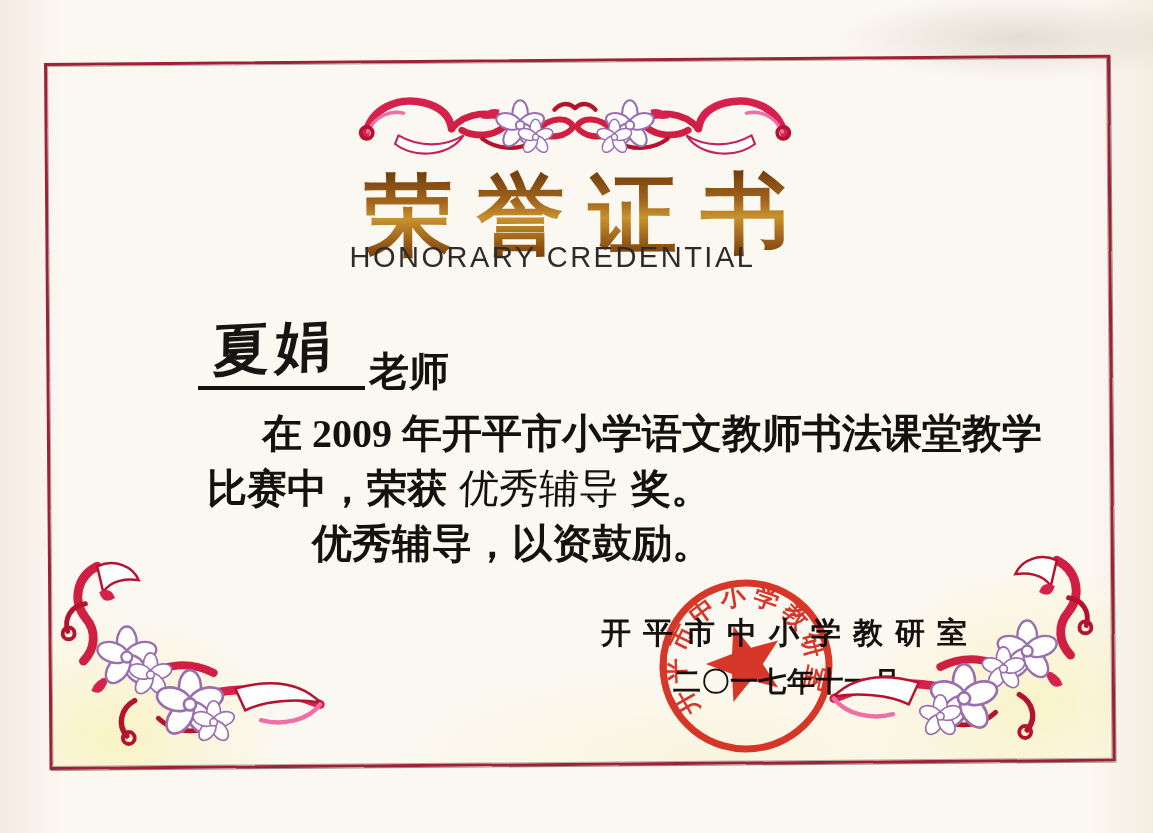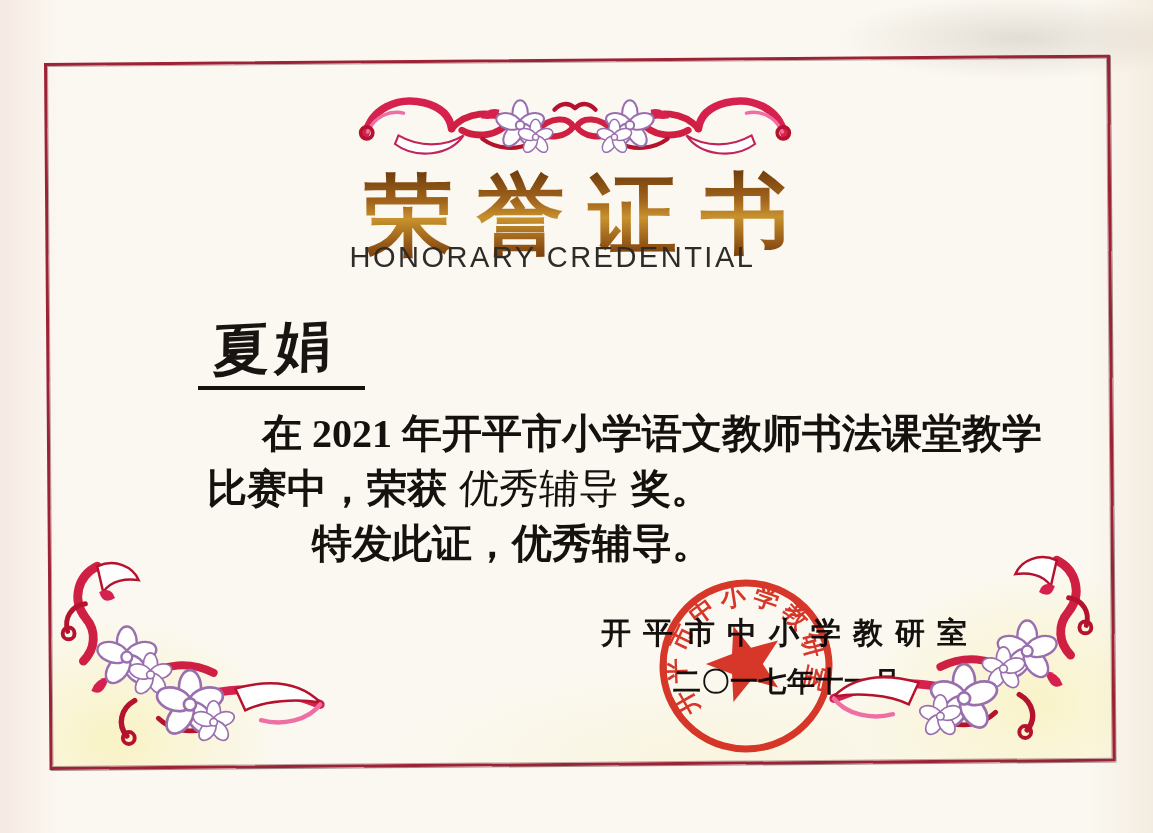--- a/index.html
+++ b/index.html
@@ -117,24 +117,25 @@
     </defs>
     <use href="#tophalf"></use>
     <use href="#tophalf" transform="translate(520,0) scale(-1,1)"></use>
   </svg>
 
   <div class="title-cn">荣誉证书</div>
   <div class="title-en">HONORARY CREDENTIAL</div>
 
   <div class="handwritten">夏娟</div>
   <div class="name-underline"></div>
-
-  <div class="body-line line1">在 2021 年开平市小学语文教师书法课堂教学</div>
+  <div class="teacher">老师</div>
+
+  <div class="body-line line1">在 2009 年开平市小学语文教师书法课堂教学</div>
   <div class="body-line line2"><span>比赛中，荣获</span><span class="award">优秀辅导</span><span>奖。</span></div>
-  <div class="body-line line3">特发此证，优秀辅导。</div>
+  <div class="body-line line3">优秀辅导，以资鼓励。</div>
 
   <div class="issuer">开平市中小学教研室</div>
   <div class="date">二〇一七年十一月</div>
 
   <svg class="seal" viewBox="-100 -100 200 200" xmlns="http://www.w3.org/2000/svg">
     <circle cx="0" cy="0" r="83" fill="none" stroke="#d8281b" stroke-width="7"></circle>
     <polygon points="0,-40 10,-13.8 38,-12.4 16.2,5.3 23.5,32.4 0,17 -23.5,32.4 -16.2,5.3 -38,-12.4 -10,-13.8" fill="#d8281b" transform="translate(0,-2) rotate(-12)"></polygon>
     <path id="sealTextArc" d="M -43.8 43.8 A 62 62 0 1 1 43.8 43.8" fill="none"></path>
     <text font-size="25" font-weight="bold" fill="#d8281b" letter-spacing="5" font-family="Liberation Serif, DejaVu Serif, serif">
       <textPath href="#sealTextArc" startOffset="8">开平市中小学教研室</textPath>

